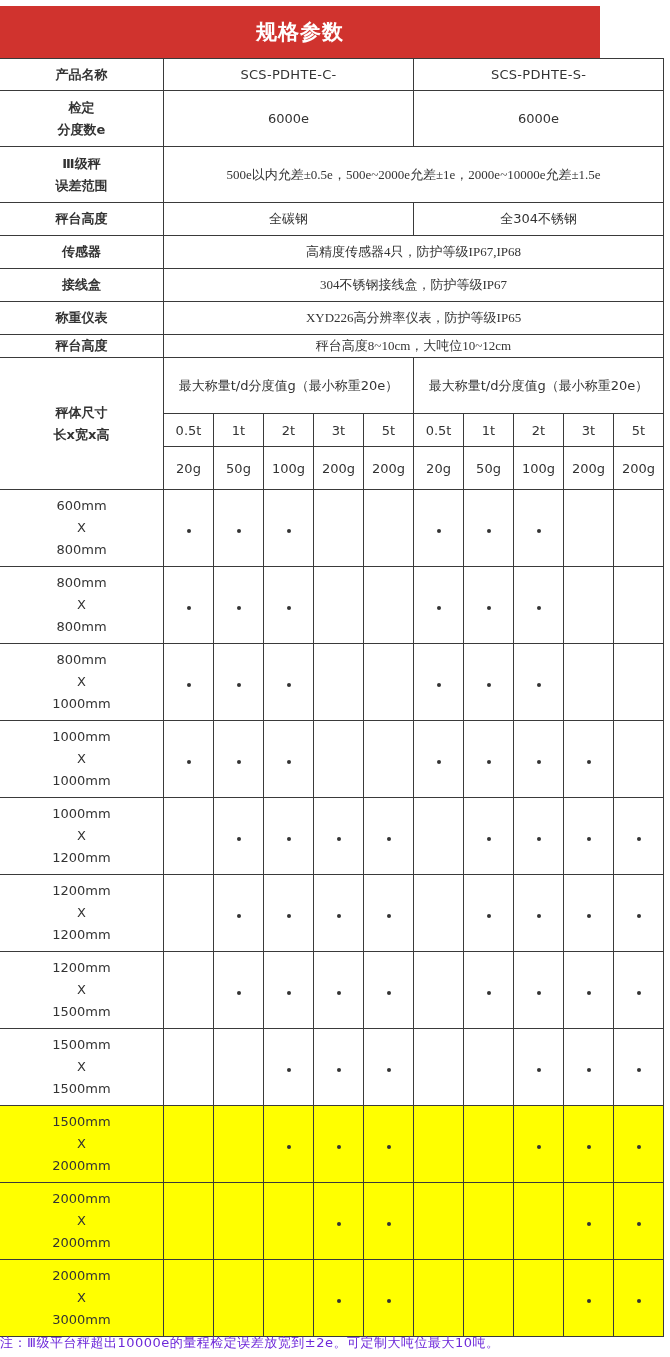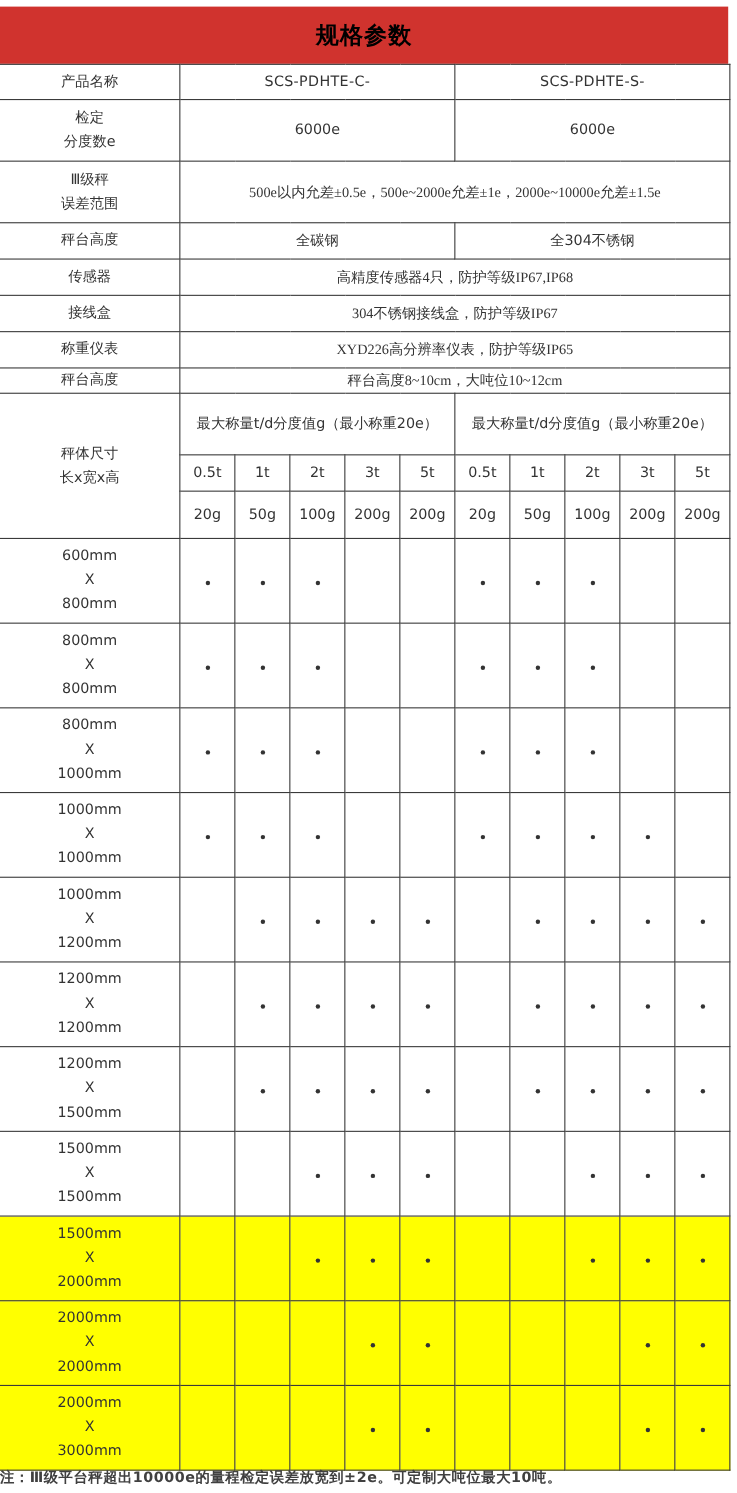--- a/index.html
+++ b/index.html
@@ -1,35 +1,35 @@
 <!DOCTYPE html>
 <html><head>
 <meta charset="utf-8">
 <style>
   html, body { margin: 0; padding: 0; background: #ffffff; }
   body { width: 670px; height: 1357px; position: relative; overflow: hidden;
          font-family: "DejaVu Sans", "Liberation Sans", sans-serif; color: #333; }
-  .title-band { position: absolute; left: 0; top: 6px; width: 662px; height: 52px;
-                background: #d0332e; color: #000000; font-weight: bold; font-size: 21px;
+  .title-band { position: absolute; left: 0; top: 6px; width: 600px; height: 52px;
+                background: #d0332e; color: #ffffff; font-weight: bold; font-size: 21px;
                 display: flex; align-items: center; justify-content: center; letter-spacing: 1px; }
   table.spec { position: absolute; left: -1px; top: 58px; border-collapse: collapse;
                table-layout: fixed; width: 664px; }
   table.spec td { border: 1px solid #3a3a3a; text-align: center; vertical-align: middle;
                   font-size: 13px; padding: 0; color: #333; }
-  td.lbl { font-weight: normal; font-size: 13px; color: #333; line-height: 22px; }
+  td.lbl { font-weight: bold; font-size: 13px; color: #333; line-height: 22px; }
   td.left { text-align: left; padding-left: 5px; font-family: Liberation Serif, serif; }
   td.model { font-weight: normal; font-size: 13.5px; letter-spacing: 0.3px; }
   td.cap-head { text-align: left; padding-left: 4px; line-height: 22px; font-size: 13px; }
   td.sub { font-size: 13px; }
   td.div { font-size: 11.5px; }
   td.size { font-weight: normal; font-size: 13px; line-height: 22px; }
   tr.hl td { background: #ffff00; }
   .dot { display: inline-block; width: 4px; height: 4px; border-radius: 50%; background: #333; }
-  .note { position: absolute; left: 0; top: 1334px; font-size: 13px; font-weight: bold;
-          color: #404040; white-space: nowrap; letter-spacing: 0.5px; }
+  .note { position: absolute; left: 0; top: 1334px; font-size: 13px; font-weight: normal;
+          color: #6d28d9; white-space: nowrap; letter-spacing: 0.5px; }
 </style>
 </head>
 <body>
 
 <div class="title-band">规格参数</div>
 
 <table class="spec">
   <colgroup>
     <col style="width:164px">
     <col style="width:50px">

